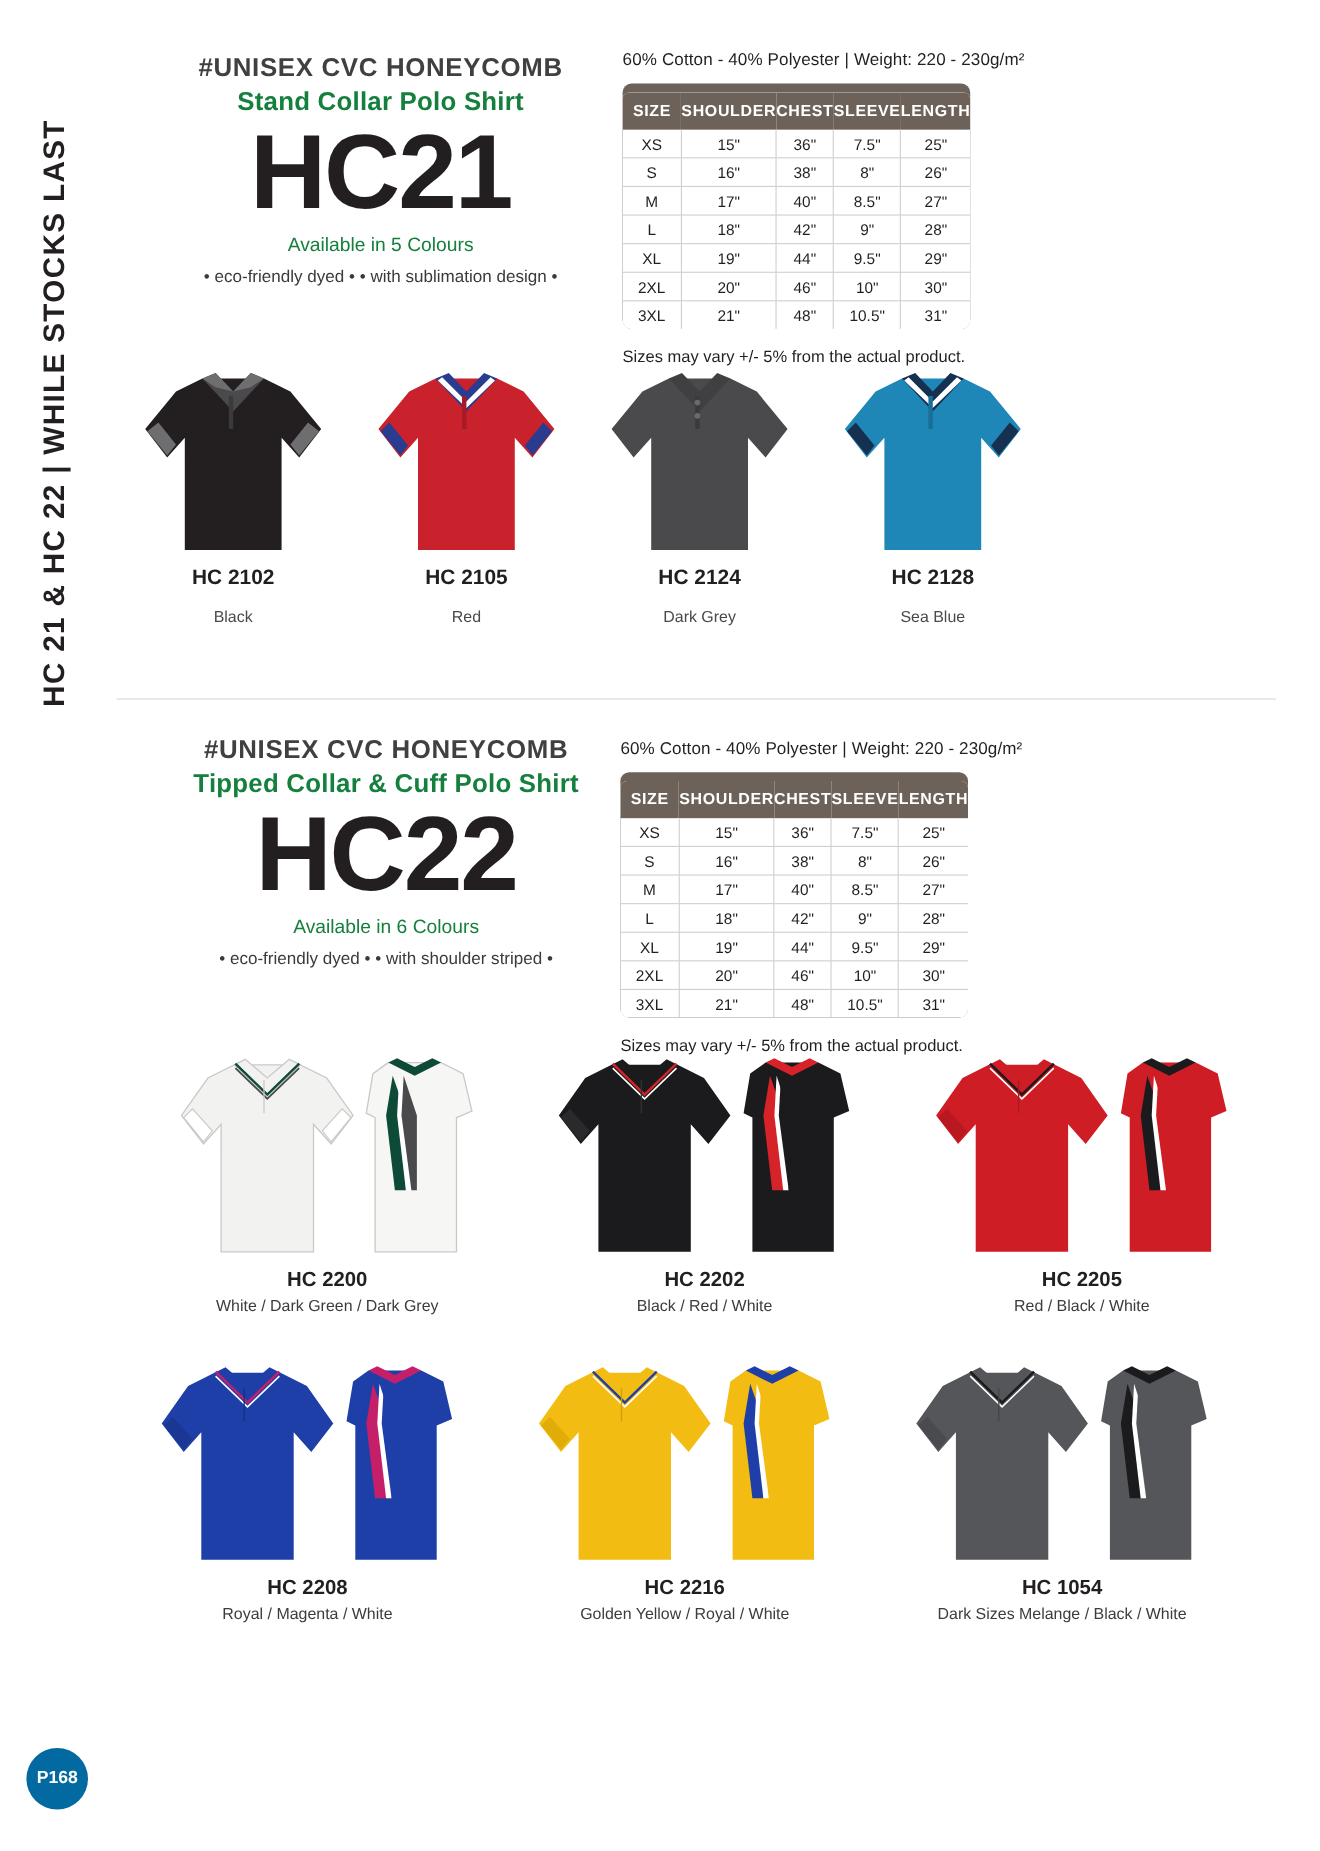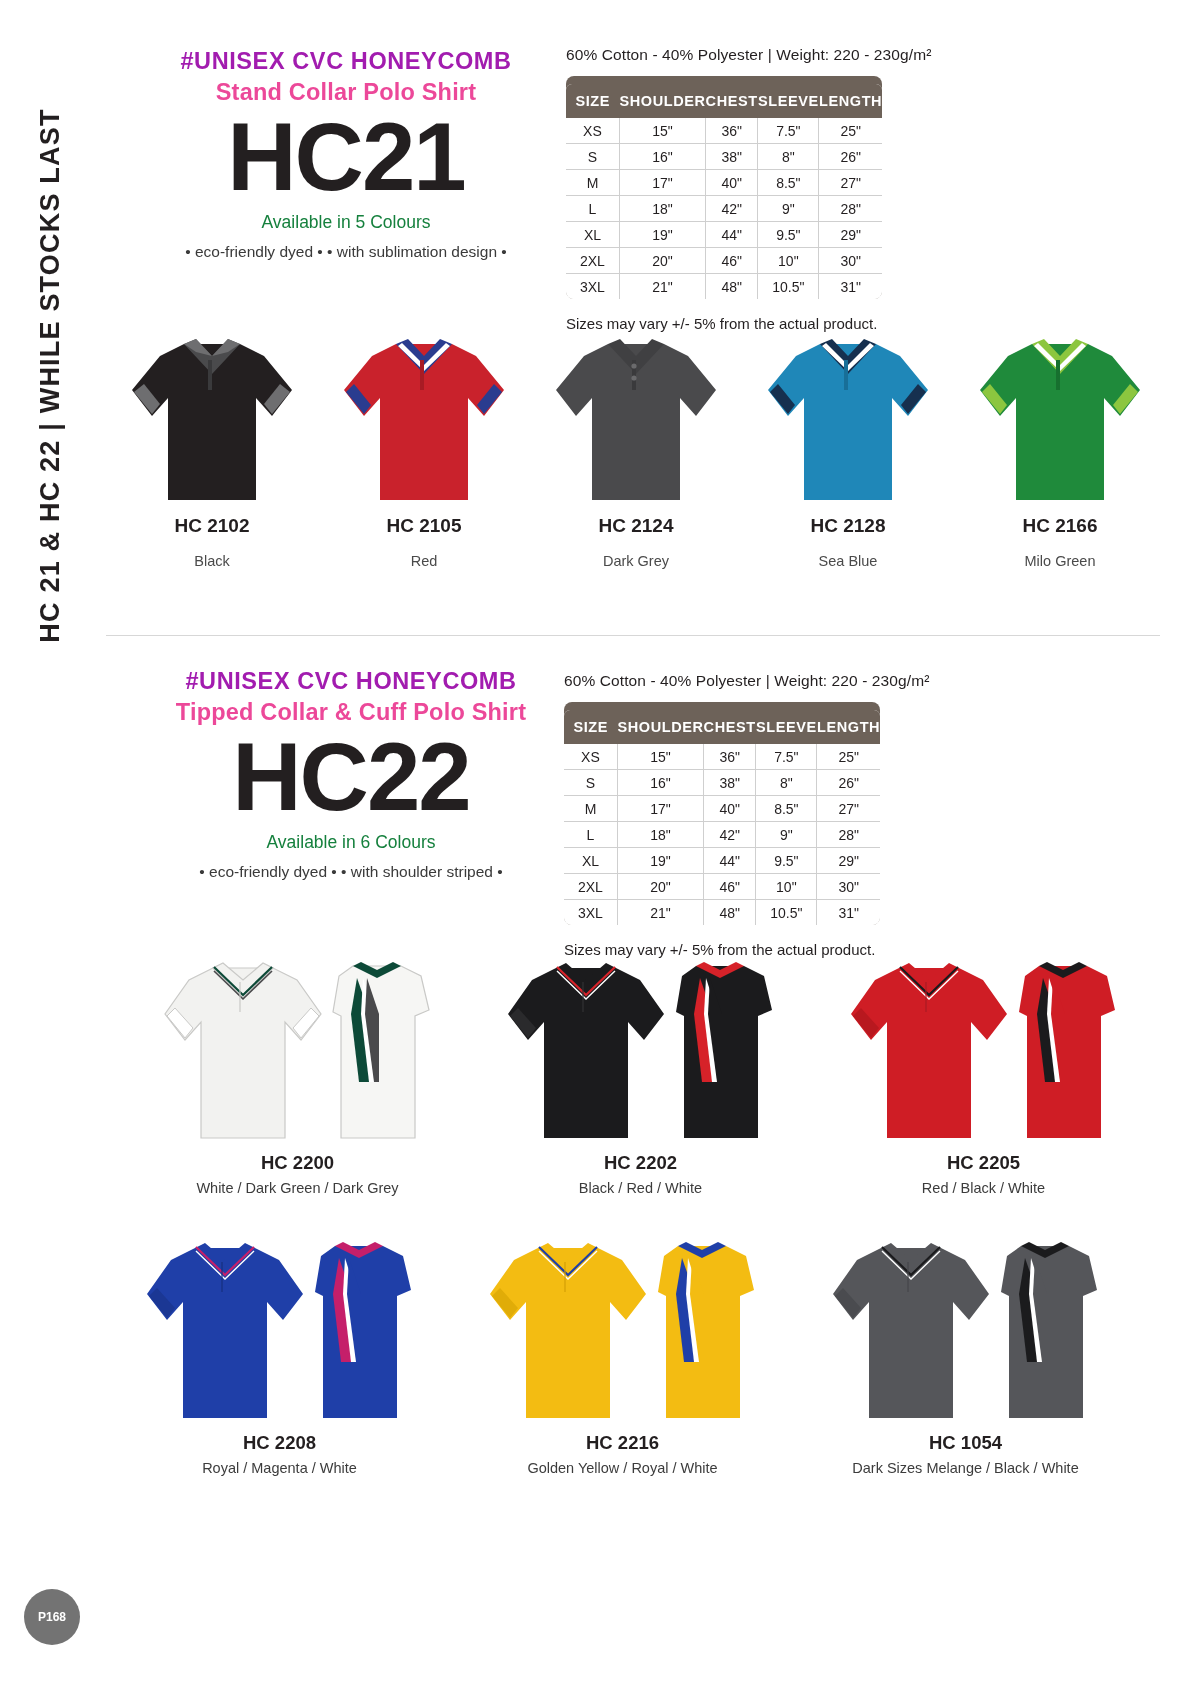--- a/index.html
+++ b/index.html
@@ -30,23 +30,23 @@
     font-weight: bold;
     letter-spacing: 1.2px;
     color: #231f20;
     white-space: nowrap;
   }
   .page-badge {
     position: absolute;
     left: 24px; bottom: 38px;
     width: 56px; height: 56px;
     border-radius: 50%;
-    background: #737373;
+    background: #0369a1;
     color: #ffffff;
-    font-size: 12px;
+    font-size: 16px;
     font-weight: bold;
     display: flex;
     align-items: center;
     justify-content: center;
   }
 
   
   .content { position: absolute; left: 96px; top: 0; width: 1104px; height: 1683px; }
 
   .section { position: relative; }
@@ -57,27 +57,27 @@
     height: 1px;
     background: #d7d7d7;
   }
 
   
   .title-block { text-align: center; }
   .title-1 {
     font-size: 23.5px;
     font-weight: bold;
     letter-spacing: 0.6px;
-    color: #a21caf;
+    color: #404040;
   }
   .title-2 {
     font-size: 23.5px;
     font-weight: bold;
     letter-spacing: 0.2px;
-    color: #ec4899;
+    color: #15803d;
     margin-top: 4px;
   }
   .code-big {
     font-size: 96px;
     font-weight: bold;
     letter-spacing: -2px;
     color: #231f20;
     line-height: 1.02;
     margin-top: 2px;
   }
@@ -299,32 +299,20 @@
           <path d="M62 14 L90 44 L118 14 L106 9 L90 26 L74 9 Z" fill="#16304f"></path>
           <path d="M64 16 L90 41 L116 16 L112 13 L90 35 L68 13 Z" fill="#ffffff"></path>
           <rect x="86" y="30" width="4" height="30" fill="#186f98"></rect>
           <path d="M12 62 L30 84 L37 75 L20 54 Z" fill="#16304f"></path>
           <path d="M168 62 L150 84 L143 75 L160 54 Z" fill="#16304f"></path>
         </svg>
         <div class="prod-code">HC 2128</div>
         <div class="prod-colour">Sea Blue</div>
       </div>
 
-      <div class="prod" style="width:212px;">
-        <svg class="shirt" width="180" height="185" viewBox="0 0 180 185">
-          <path d="M62 14 L38 26 L10 60 L30 86 L46 68 L46 170 L134 170 L134 68 L150 86 L170 60 L142 26 L118 14 Z" fill="#1f8a3b"></path>
-          <path d="M62 14 L90 44 L118 14 L106 9 L90 26 L74 9 Z" fill="#8cc63f"></path>
-          <path d="M64 16 L90 41 L116 16 L112 13 L90 35 L68 13 Z" fill="#ffffff"></path>
-          <rect x="86" y="30" width="4" height="30" fill="#17702f"></rect>
-          <path d="M12 62 L30 84 L37 75 L20 54 Z" fill="#8cc63f"></path>
-          <path d="M168 62 L150 84 L143 75 L160 54 Z" fill="#8cc63f"></path>
-        </svg>
-        <div class="prod-code">HC 2166</div>
-        <div class="prod-colour">Milo Green</div>
-      </div>
 
     </div>
 
     <div class="divider" style="top:635px;"></div>
   </div>
 
   <div class="section">
 
     <div style="position:absolute; left:20px; top:668px; width:470px;">
       <div class="title-block">

